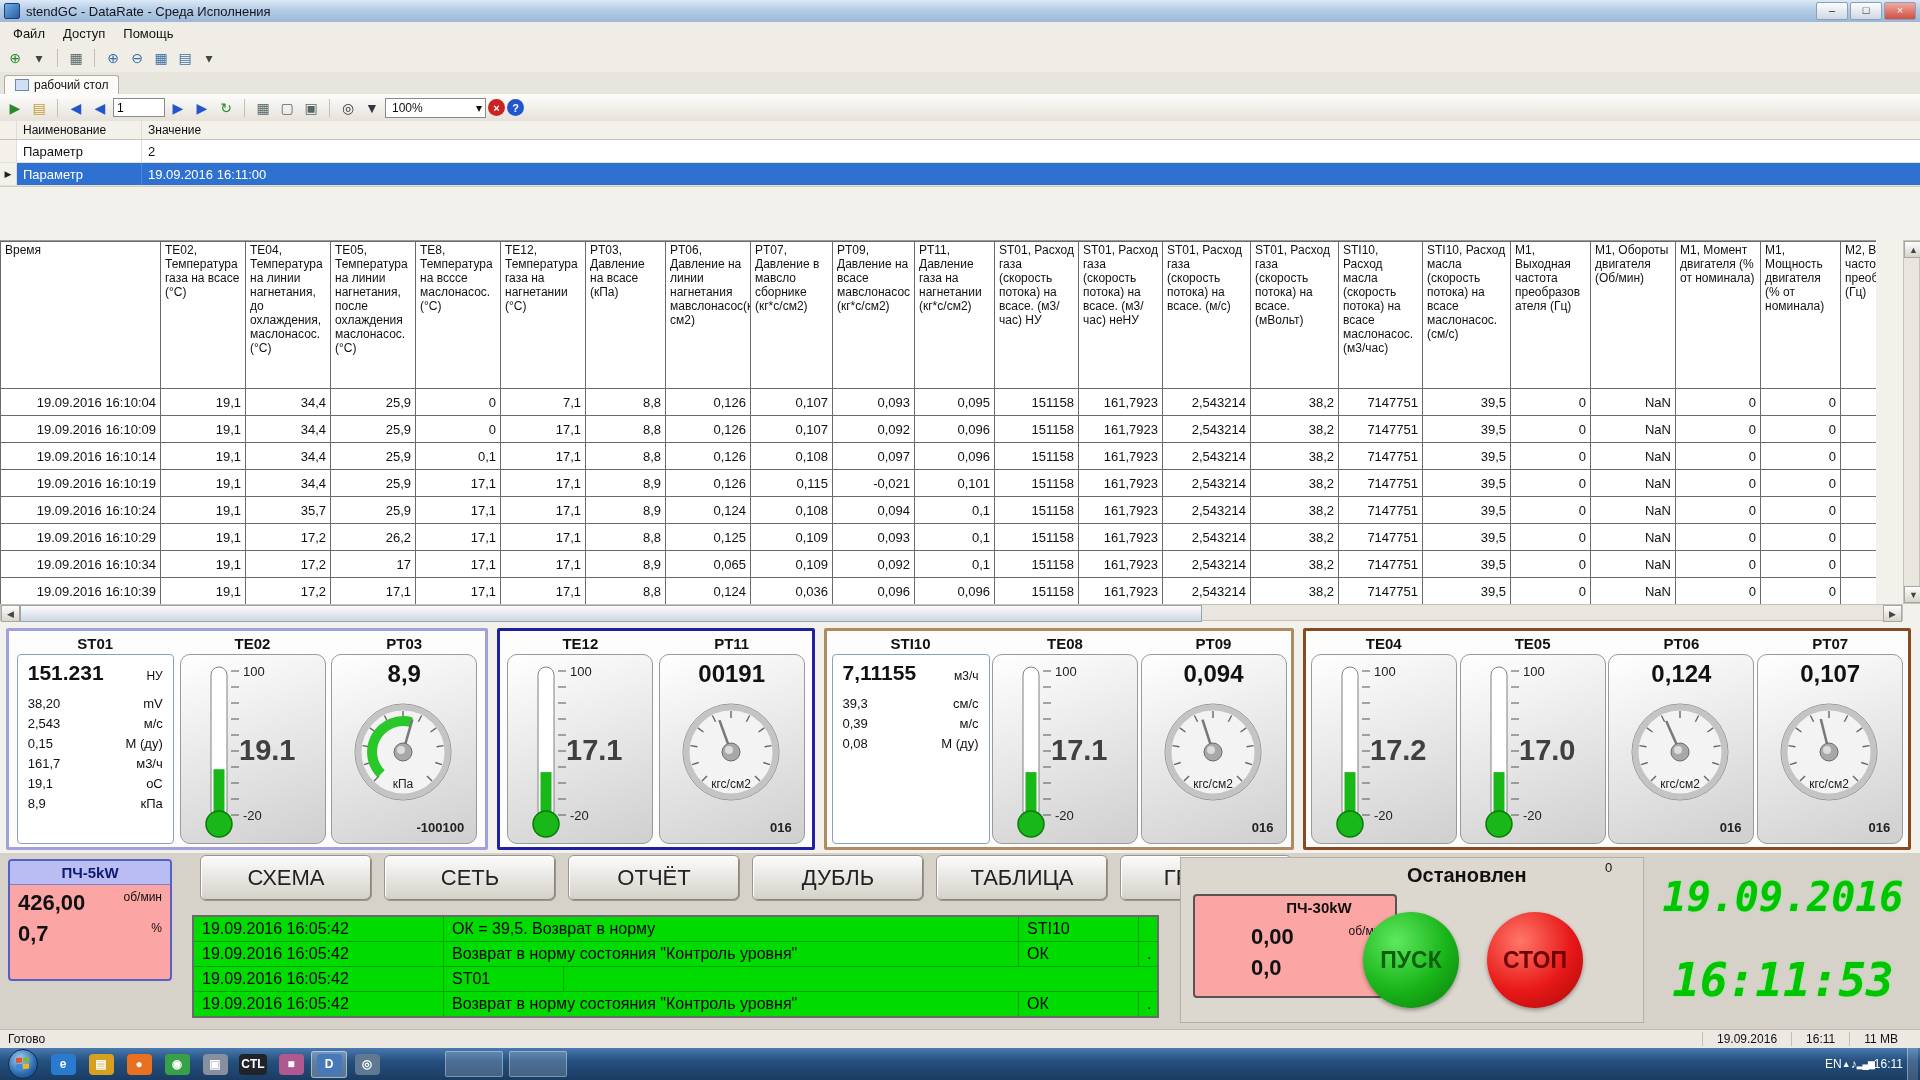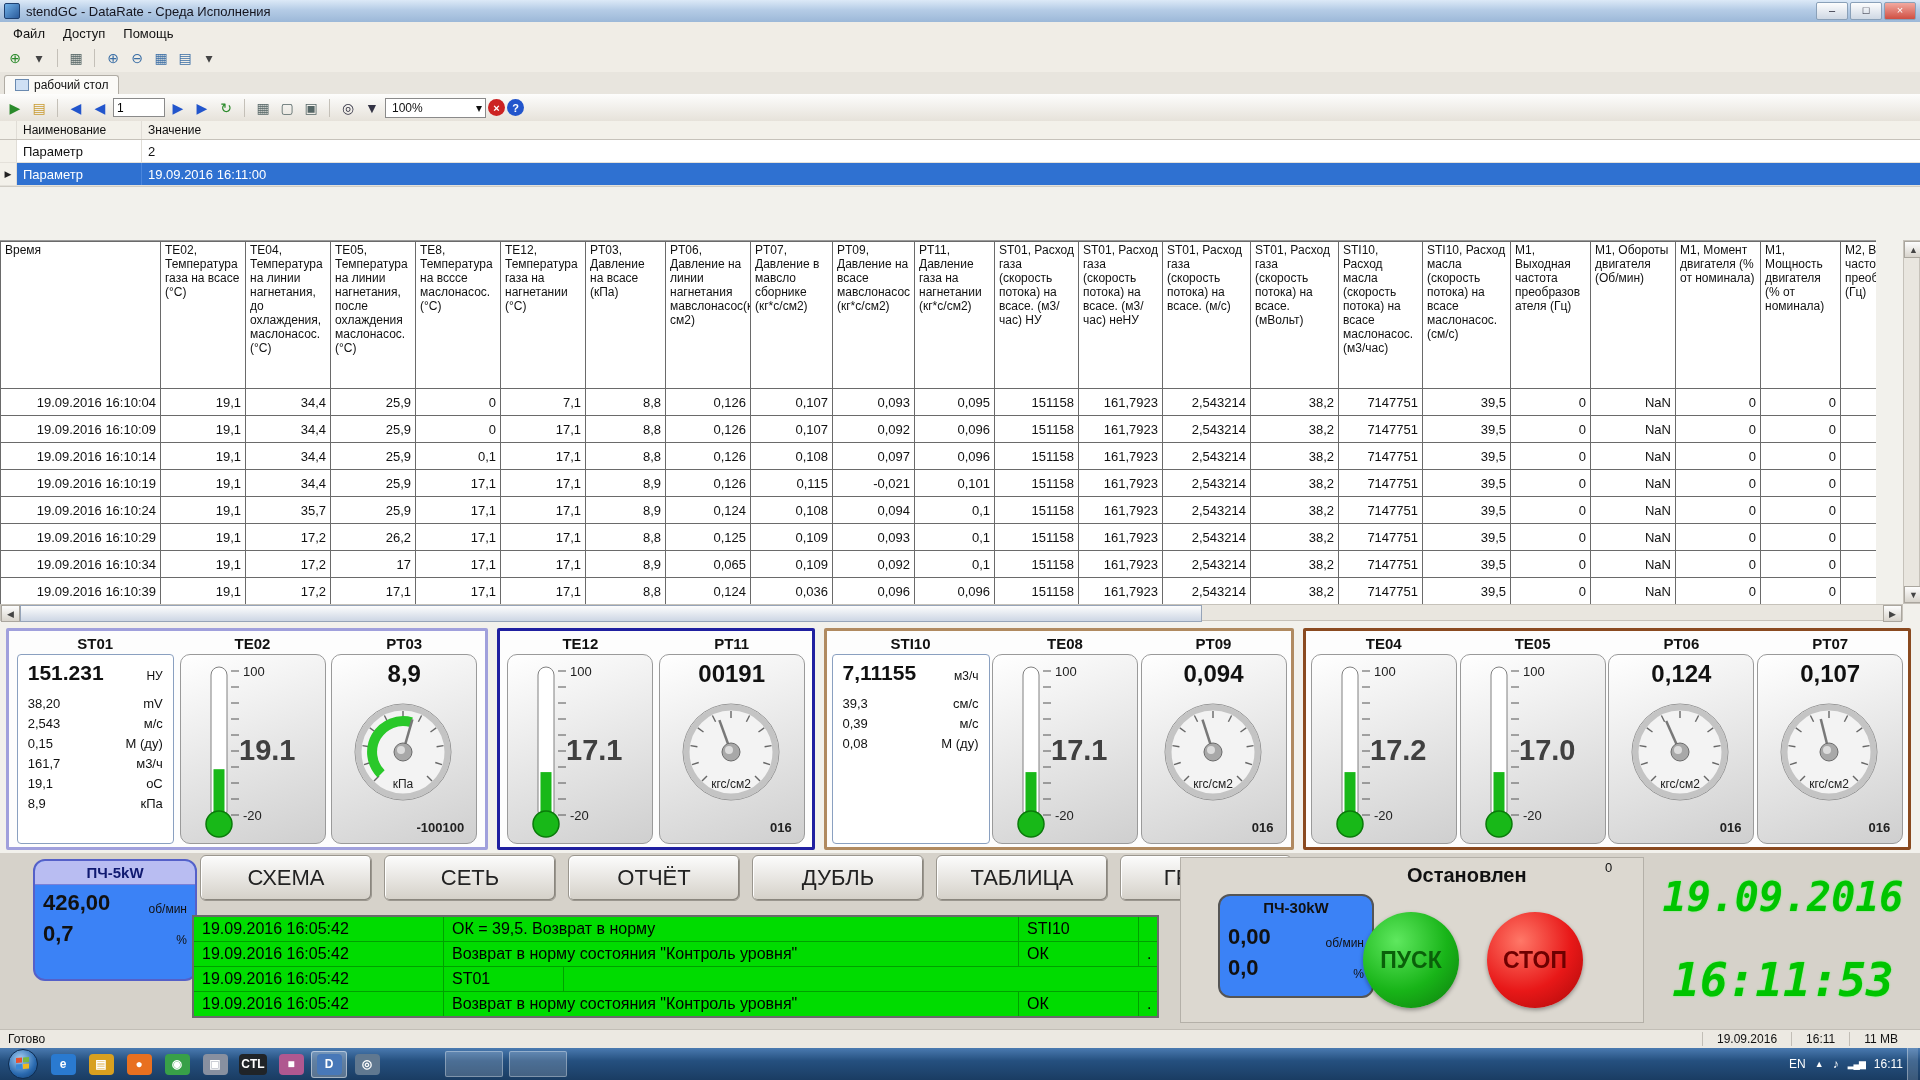--- a/index.html
+++ b/index.html
@@ -72,26 +72,26 @@
   .dial-value{font-size:24px;font-weight:bold;text-align:center;height:30px;padding-top:5px;color:#111;}
   .dial-minmax{display:flex;justify-content:flex-end;padding:0 12px;font-size:13px;font-weight:bold;color:#222;}
   .valuebox{background:#fff;border:1px solid #8aa0c0;border-radius:4px;padding:6px 10px;
     font-size:13px;box-sizing:border-box;height:190px;}
   .vb-big{display:flex;align-items:baseline;justify-content:space-between;font-size:21px;font-weight:bold;}
   .vb-big .unit{font-size:12px;font-weight:normal;}
   .vb-rows{margin-top:9px;}
   .vb-row{display:flex;justify-content:space-between;line-height:20px;}
   
   .bottom{position:absolute;top:853px;left:0;right:0;height:176px;background:#d6d2ca;}
-  .pch{position:absolute;border-radius:12px;background:#3b82f6;overflow:hidden;margin-left:25px;}
+  .pch{position:absolute;border-radius:4px;background:#fca5a5;overflow:hidden;}
   .pch5{left:8px;top:6px;width:160px;height:118px;border:2px solid #5560c8;}
   .pch-title{text-align:center;font-weight:bold;font-size:15px;padding:3px 0;}
   .pch5 .pch-title{background:#b9bdf2;color:#101a70;border-bottom:1px solid #7a80d8;}
-  .pch30{left:12px;top:36px;width:152px;height:100px;border:2px solid #555;}
-  .pch-row{display:flex;justify-content:space-between;align-items:flex-end;padding:5px 8px 0;}
+  .pch30{left:12px;top:36px;width:152px;height:100px;border:2px solid #555;padding-left:48px;}
+  .pch-row{display:flex;justify-content:space-between;align-items:flex-start;padding:5px 8px 0;}
   .pch-val{font-size:22px;font-weight:bold;}
   .pch-unit{font-size:12px;}
   .navbtns{position:absolute;left:200px;top:2px;display:flex;gap:12px;}
   .navbtn{min-width:138px;height:44px;display:flex;align-items:center;justify-content:center;
     font-size:22px;color:#222;background:linear-gradient(#fcfcfc,#d4d0c8);
     border:1px solid #9a968e;border-radius:6px;padding:0 16px;
     box-shadow:inset 1px 1px 0 #fff, inset -1px -1px 0 #8a867e;}
   .eventlog{position:absolute;left:192px;top:62px;width:963px;border:2px solid #6a6a6a;background:#00c000;}
   .log-row{display:flex;height:24px;background:#00dc00;border-bottom:1px solid #00a000;
     font-size:16px;color:#000;align-items:center;}
@@ -130,21 +130,21 @@
   .start-orb{width:28px;height:28px;border-radius:50%;margin:0 6px;display:flex;align-items:center;
     justify-content:center;background:radial-gradient(circle at 40% 32%,#a6d0f4,#2a6ab0 60%,#123a6a);
     border:1px solid #0e2c50;}
   .tb-app{width:36px;height:27px;display:flex;align-items:center;justify-content:center;border-radius:3px;margin:0 1px;}
   .tb-app.active{background:rgba(255,255,255,.28);border:1px solid rgba(255,255,255,.45);box-sizing:border-box;}
   .ticon{min-width:21px;height:21px;border-radius:4px;display:flex;align-items:center;justify-content:center;
     color:#fff;font-size:12px;font-weight:bold;padding:0 2px;}
   .tb-win{width:56px;height:24px;background:rgba(255,255,255,.18);border:1px solid rgba(255,255,255,.32);
     border-radius:2px;margin:0 3px;}
   .tb-winzone{display:flex;margin-left:56px;}
-  .tray{margin-left:auto;display:flex;align-items:center;gap:9px;color:#fff;font-size:12px;padding-right:4px;}
+  .tray{margin-left:auto;display:flex;align-items:center;color:#fff;font-size:12px;padding-right:4px;}
   .tray .blocks{font-size:9px;letter-spacing:-1px;}
   .show-desktop{width:10px;height:32px;background:rgba(255,255,255,.15);border-left:1px solid rgba(255,255,255,.35);}
 </style>
 </head>
 <body>
 
 <div class="screen">
 
   <div class="titlebar">
     <span class="app-icon"></span>

